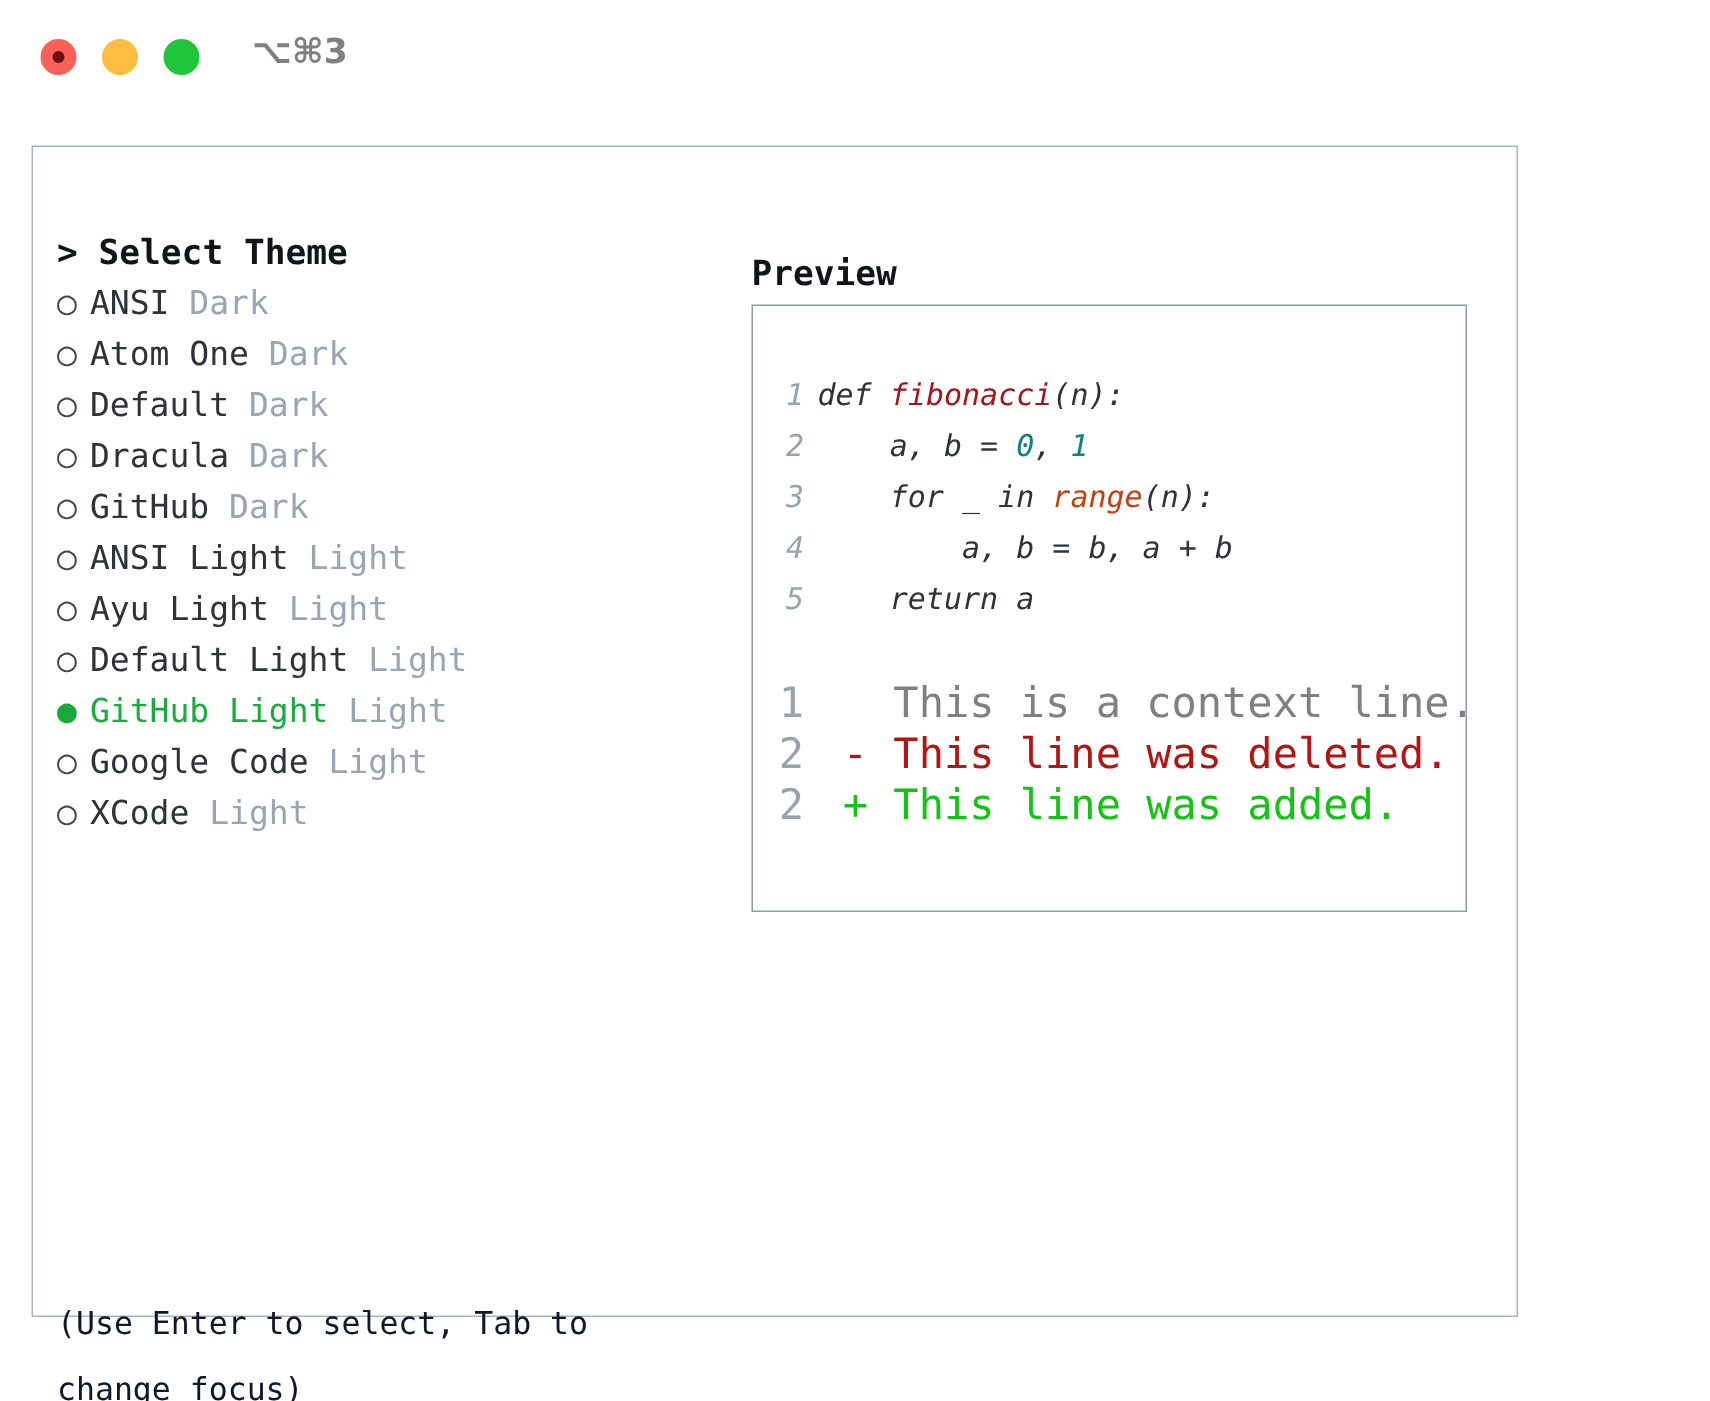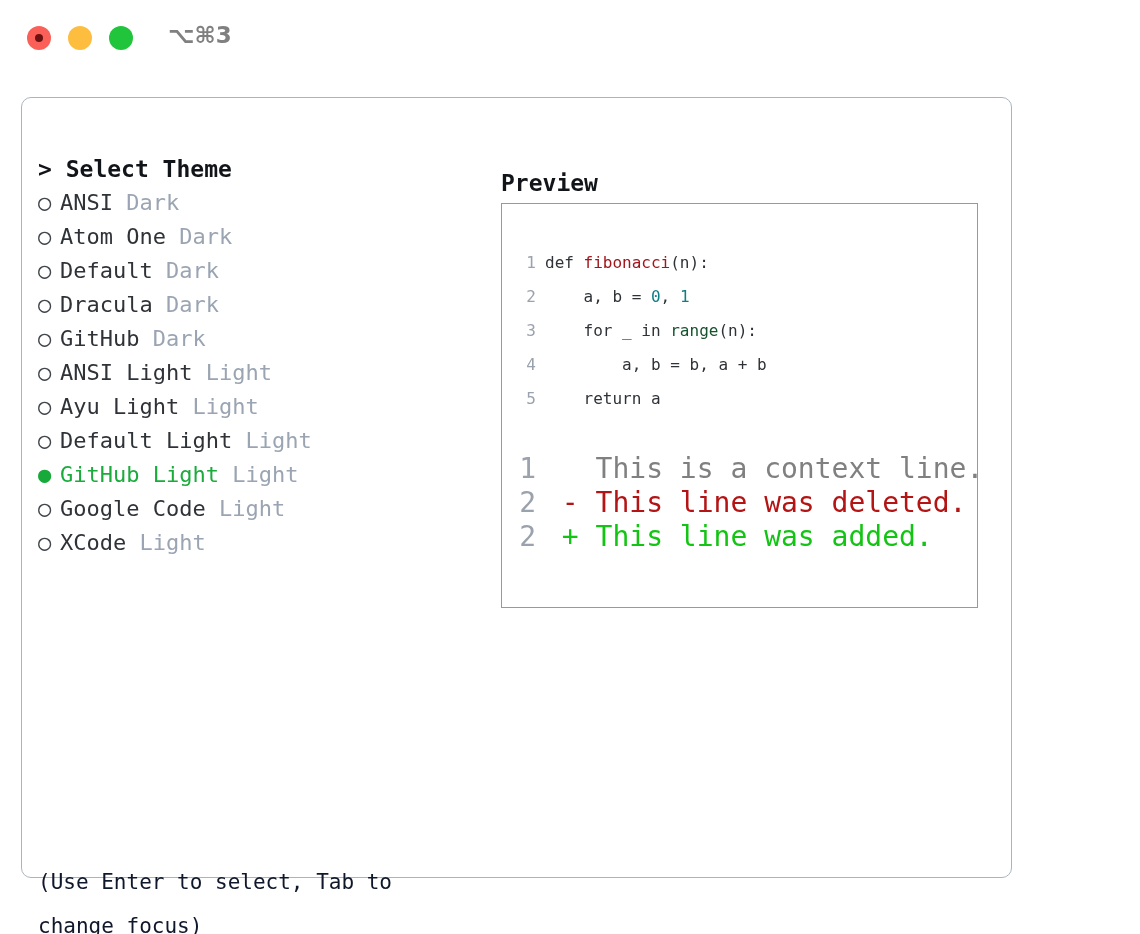--- a/index.html
+++ b/index.html
@@ -65,21 +65,21 @@
     font-family: "DejaVu Sans", "Liberation Sans", sans-serif;
   }
   
   #main-panel {
     position: absolute;
     left: 21px;
     top: 97px;
     width: 991px;
     height: 781px;
     border: 1.6px solid #aab4c1;
-    border-radius: 10px;
+    border-radius: 0;
     box-sizing: border-box;
     background: #ffffff;
   }
   
   #theme-column {
     position: absolute;
     left: 16px;
     top: 54px;
     width: 440px;
   }
@@ -168,36 +168,37 @@
     box-sizing: border-box;
     background: #ffffff;
   }
   .code-area {
     position: absolute;
     left: 12px;
     top: 42px;
     width: 450px;
   }
   .code-line {
-    font-size: 16px;
+    font-size: 20px;
     line-height: 34px;
     white-space: pre;
     color: #2f3338;
+    font-style: italic;
   }
   .lineno {
     display: inline-block;
     width: 22px;
     text-align: right;
     color: #9aa2ad;
     margin-right: 9px;
   }
   .tok-kw     { color: #2f3338; }
   .tok-fn     { color: #a2151b; }
   .tok-num    { color: #0b7f83; }
-  .tok-builtin{ color: #14532d; text-align: center; }
+  .tok-builtin{ color: #c2410c; text-align: center; }
   .tok-plain  { color: #2f3338; }
 
   .diff-area {
     position: absolute;
     left: 12px;
     top: 248px;
     width: 450px;
   }
   .diff-line {
     font-size: 28px;

